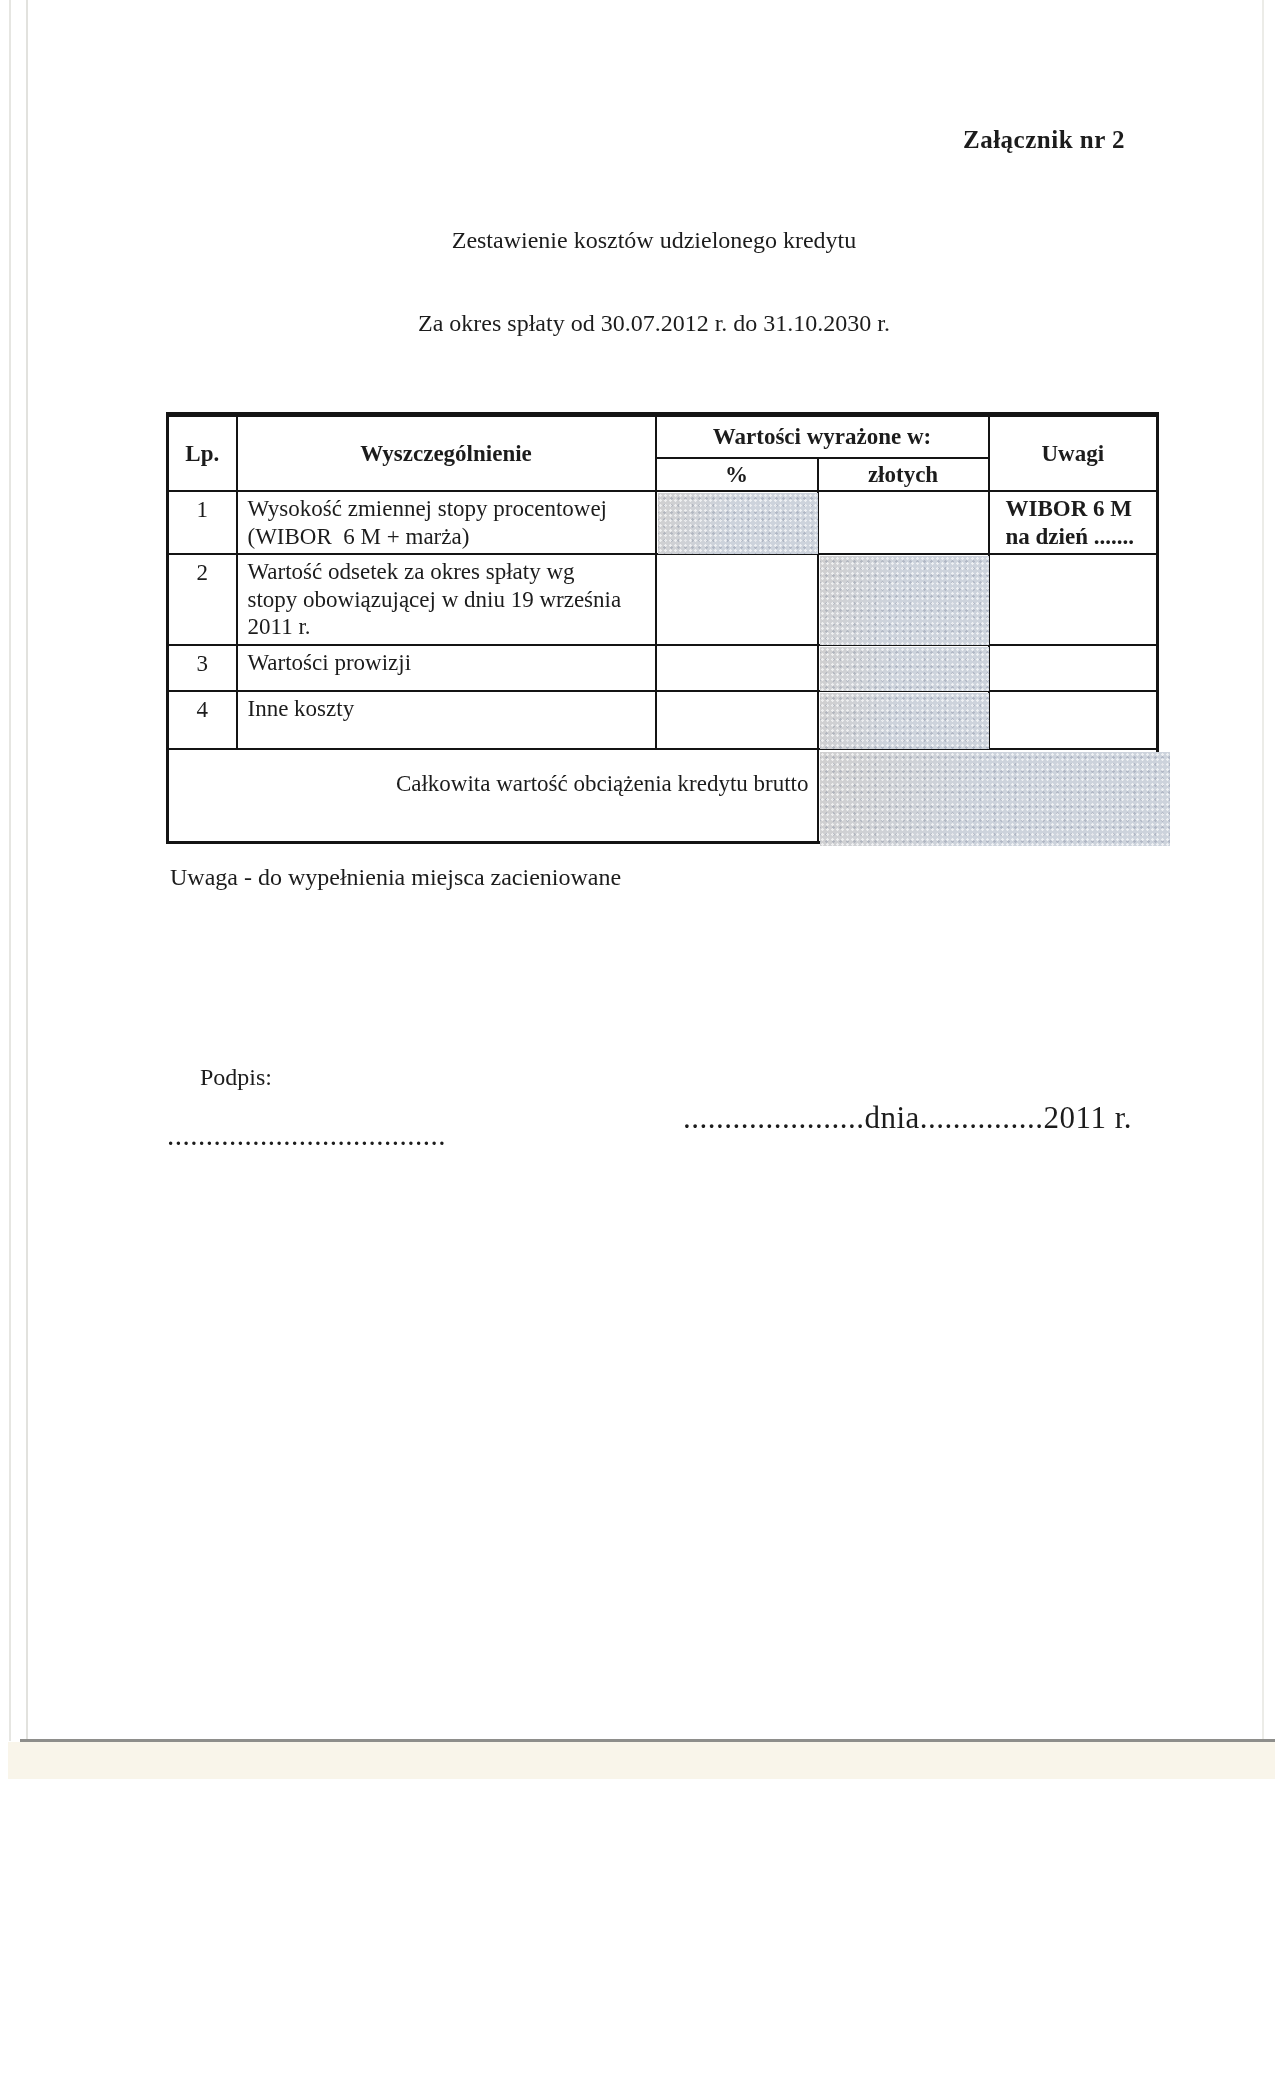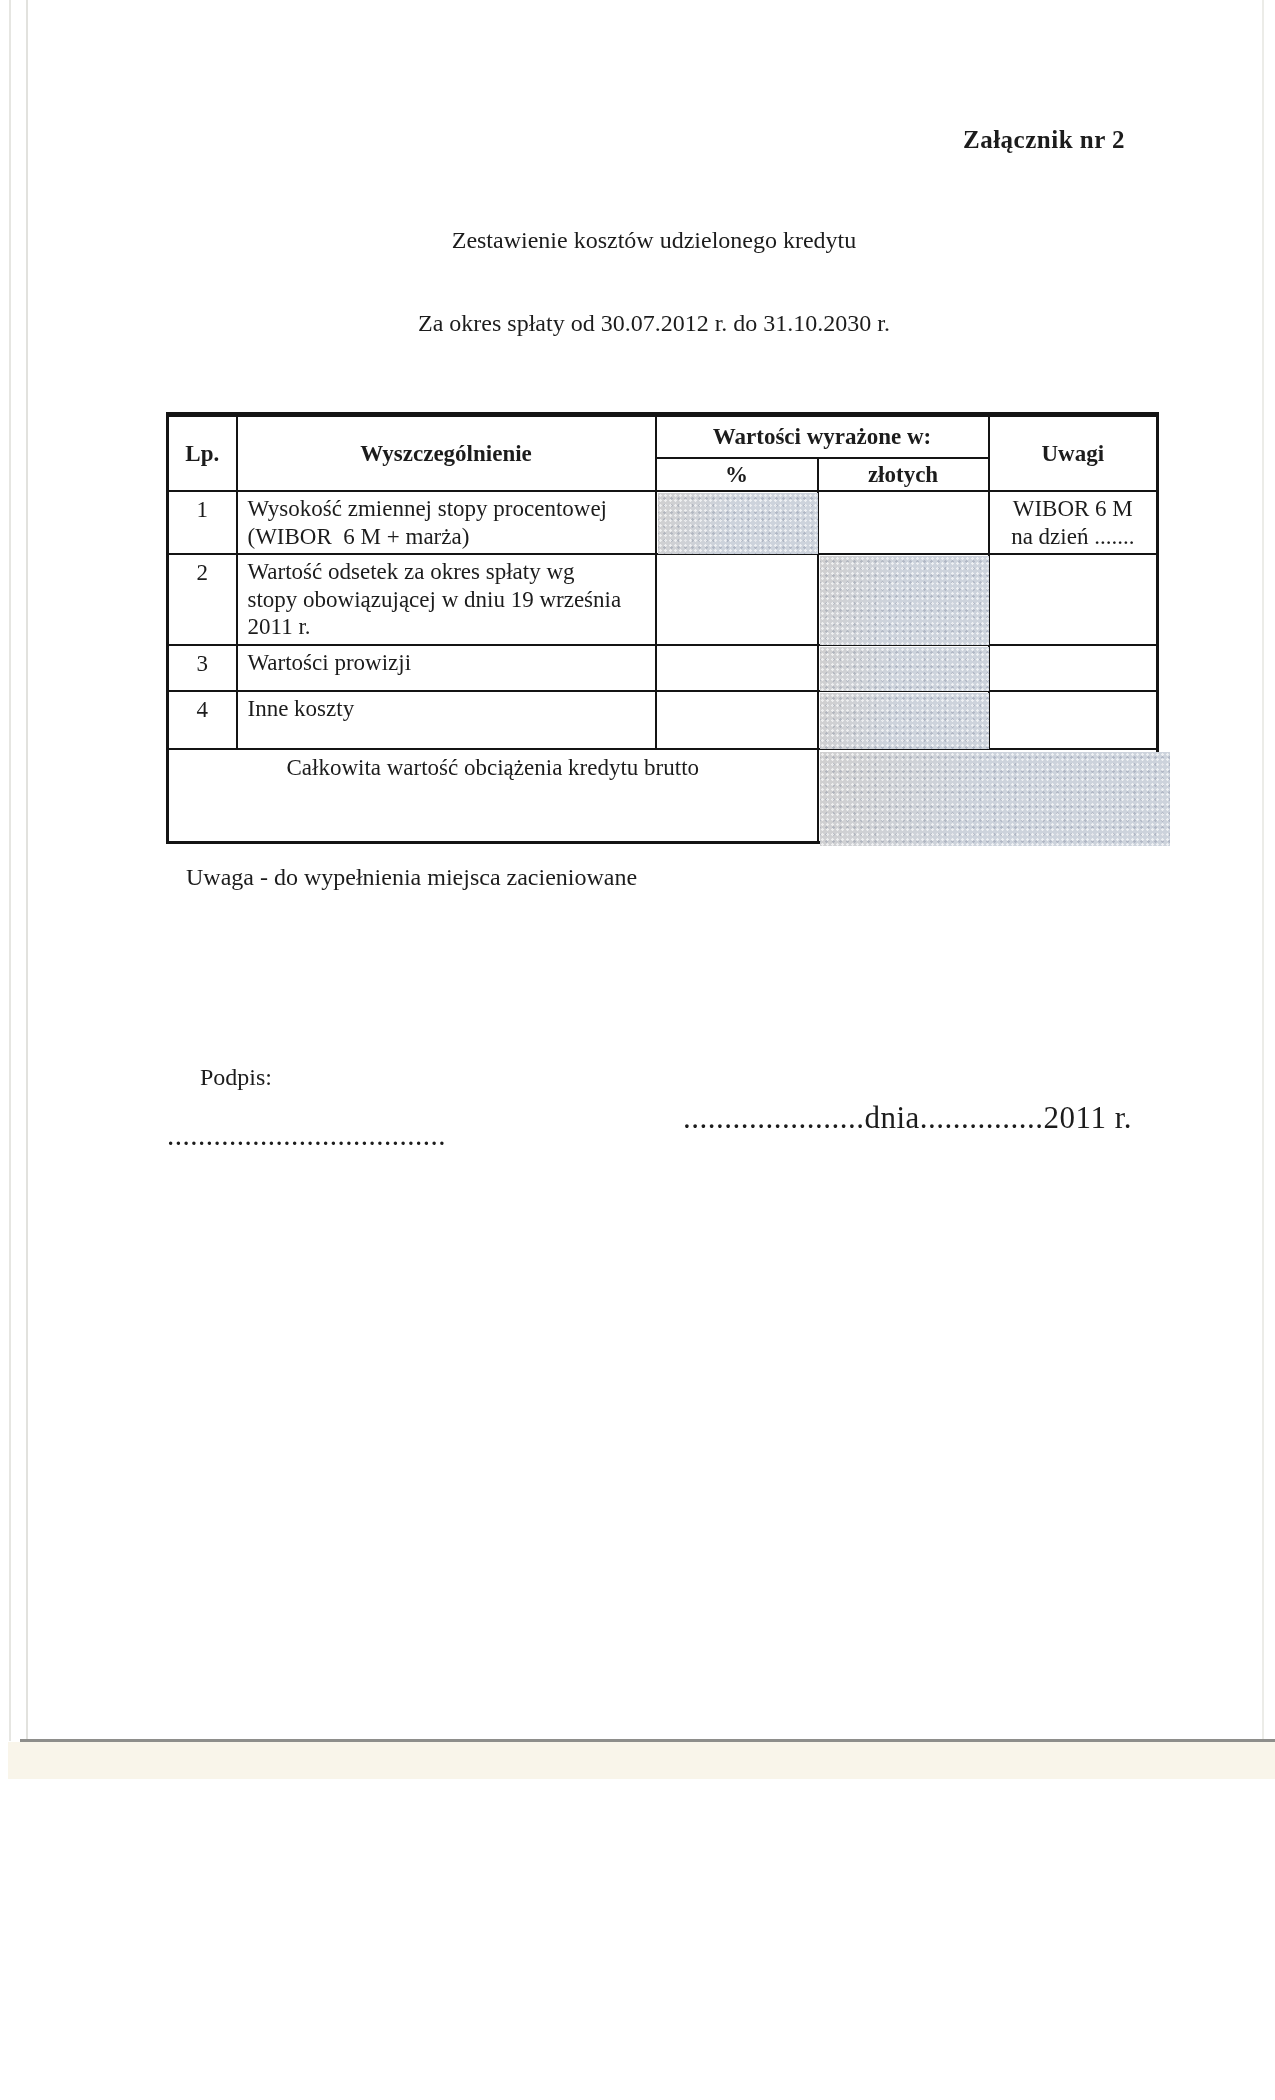--- a/index.html
+++ b/index.html
@@ -15,21 +15,21 @@
   .scan-vline{position:absolute;top:0;width:2px;background:#e6e6e2;}
   .scan-vline.v1{left:9px;height:1741px;}
   .scan-vline.v2{left:26px;height:1741px;background:#e2e2de;}
   .scan-vline.v3{left:1262px;height:1741px;background:#ecece8;}
   .scan-hline{position:absolute;left:20px;top:1739px;width:1255px;height:3px;background:#8e8e8b;}
   .scan-band{position:absolute;left:8px;top:1742px;width:1267px;height:37px;background:#f9f5ea;}
   
   .attachment{left:963px;top:126px;font-size:25px;font-weight:bold;letter-spacing:.5px;}
   .doc-title{left:0;top:227px;width:1308px;text-align:center;font-size:24px;}
   .doc-subtitle{left:0;top:310px;width:1308px;text-align:center;font-size:24px;}
-  .note{left:170px;top:864px;font-size:24px;margin-left:16px;}
+  .note{left:170px;top:864px;font-size:24px;}
   .signature-label{left:200px;top:1064px;font-size:24px;}
   .signature-dots{left:168px;top:1126px;font-size:21px;font-weight:bold;letter-spacing:2.5px;}
   .date-line{left:683px;top:1100px;font-size:31px;letter-spacing:.5px;}
   
   .cost-table-wrap{left:166px;top:400px;}
   table.cost{
     border-collapse:collapse;
     width:990px;
     table-layout:fixed;
     font-size:23px;
@@ -37,23 +37,23 @@
   }
   table.cost{border:3px solid #141414;border-top-width:5px;}
   table.cost th, table.cost td{
     border:2px solid #141414;
     vertical-align:top;
     line-height:1.2;
   }
   table.cost th{font-weight:bold;vertical-align:middle;text-align:center;padding:2px 4px;}
   td.lp-cell{text-align:center;padding-top:4px;}
   td.details-cell{padding:3px 25px 3px 10px;white-space:pre-wrap;}
-  td.remarks-cell{padding:3px 16px;text-align:center;white-space:pre-wrap;}
+  td.remarks-cell{padding:3px 16px;white-space:pre-wrap;font-weight:bold;}
   td.value-cell{padding:0;}
-  td.total-label-cell{text-align:center;vertical-align:middle;padding:4px 8px;}
+  td.total-label-cell{text-align:right;vertical-align:middle;padding:20px 8px;}
   .shade-bg{
     background-color:#cdd3dc;
     background-image:
       radial-gradient(rgba(255,255,255,.65) 1px, rgba(255,255,255,0) 1.5px),
       radial-gradient(rgba(104,114,138,.28) 1px, rgba(104,114,138,0) 1.5px),
       linear-gradient(105deg, rgba(216,198,176,.28) 0%, rgba(216,198,176,0) 45%);
     background-size:5px 5px,7px 7px,100% 100%;
     background-position:0 0,3px 2px,0 0;
   }
   .cell-shade{width:100%;height:100%;min-height:100%;}

